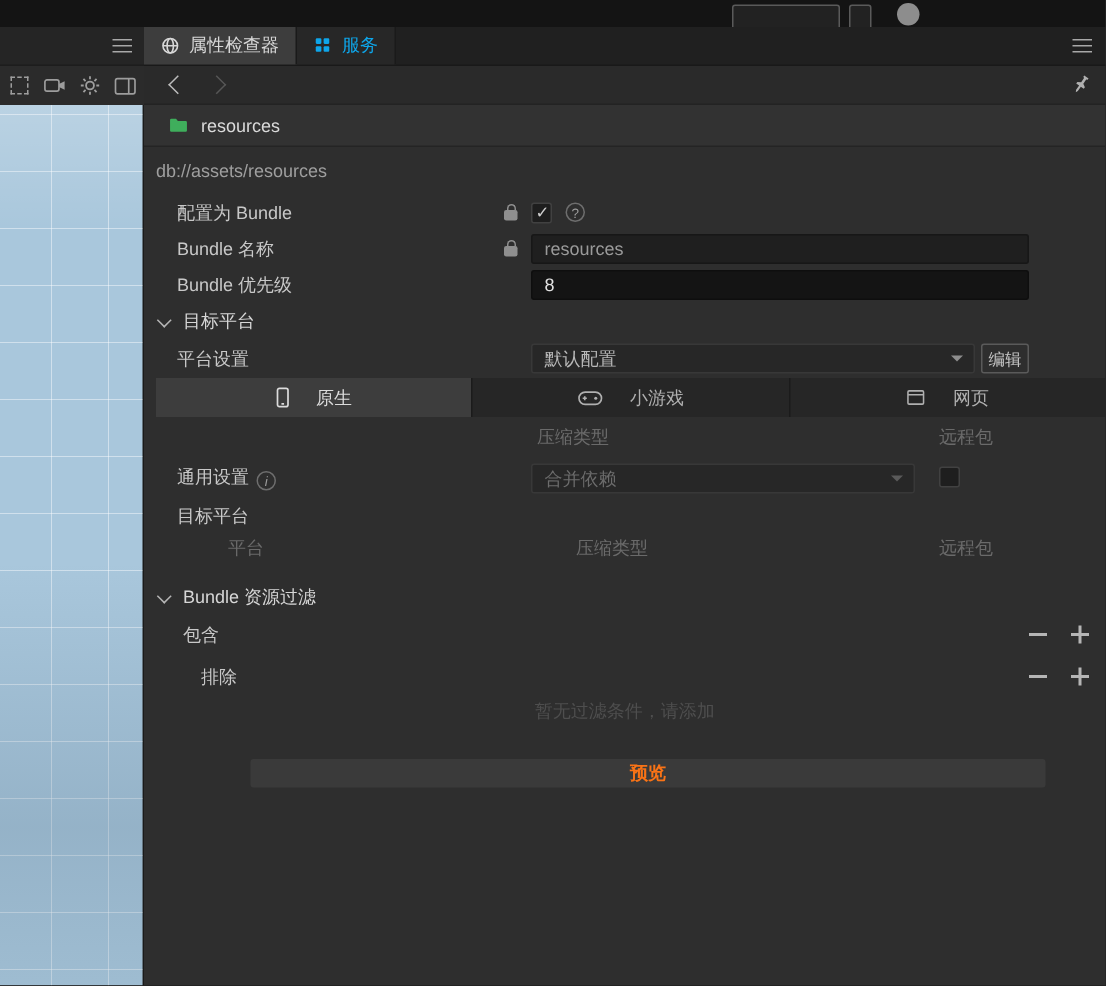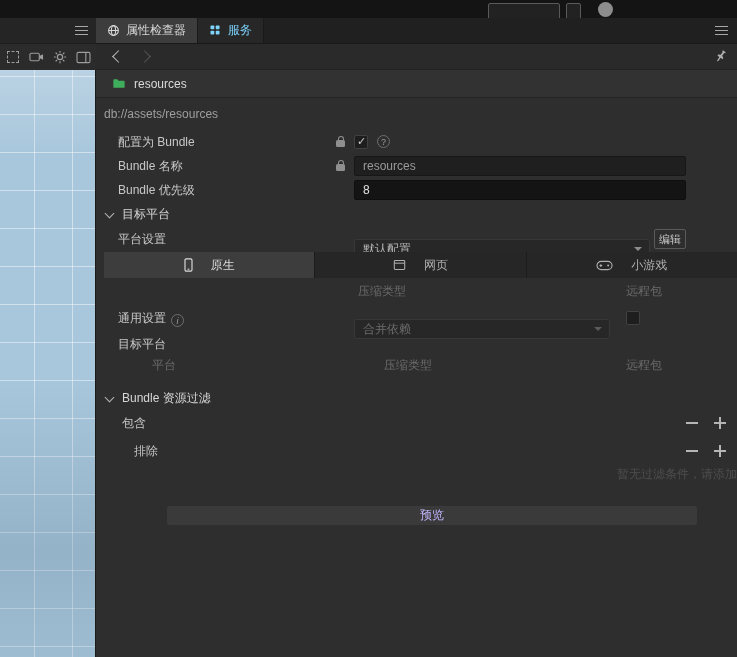--- a/index.html
+++ b/index.html
@@ -33,21 +33,21 @@
   
   .hamburger{position:absolute;width:13px;height:9px;border-top:1.6px solid #a8a8a8;border-bottom:1.6px solid #a8a8a8;box-sizing:border-box;}
   .hamburger::before{content:"";position:absolute;left:0;right:0;top:2.6px;height:1.6px;background:#a8a8a8;}
   .chev{position:absolute;width:8px;height:8px;border-left:1.6px solid #bdbdbd;border-bottom:1.6px solid #bdbdbd;}
   .chev-back{left:18px;top:8px;transform:rotate(45deg);}
   .chev-fwd{left:44px;top:8px;transform:rotate(225deg);border-color:#565656;}
 
   
   .inspector{position:absolute;left:96px;top:18px;width:641px;height:639px;background:#2e2e2e;}
   .tabbar{position:absolute;left:0;top:0;right:0;height:26px;background:#202020;border-bottom:1px solid #191919;display:flex;box-sizing:border-box;}
-  .tab{display:flex;align-items:center;gap:6px;padding:0 11px;color:#7dd3fc;background:#272727;border-right:1px solid #1a1a1a;cursor:default;}
+  .tab{display:flex;align-items:center;gap:6px;padding:0 11px;color:#0ea5e9;background:#272727;border-right:1px solid #1a1a1a;cursor:default;}
   .tab.active{background:#3d3d3d;color:#d8d8d8;}
   .tab .tabicon{display:inline-flex;width:13px;height:13px;}
   .tabbar-menu{right:9px;top:8px;}
   .leftpanel-menu{right:8px;top:8px;}
 
   .navrow{position:absolute;left:0;top:26px;right:0;height:26px;background:#2a2a2a;border-bottom:1px solid #232323;box-sizing:border-box;}
   .pin{position:absolute;right:9px;top:5px;transform:rotate(35deg);}
 
   .irow{position:absolute;left:0;width:596px;height:24px;}
   .flabel{position:absolute;left:22px;top:0;line-height:24px;color:#c8c8c8;white-space:nowrap;}
@@ -65,39 +65,39 @@
   .checkbox.checked::after{content:"✓";position:absolute;left:2px;top:-1px;font-size:11px;color:#cfcfcf;}
   .circle-icon{width:13px;height:13px;border:1px solid #6e6e6e;border-radius:50%;color:#9d9d9d;font-size:9px;line-height:12px;text-align:center;box-sizing:border-box;display:inline-block;}
   .help{position:absolute;}
   .help::after{content:"?";}
   .info{margin-left:5px;vertical-align:-2px;}
   .info::after{content:"i";font-style:italic;}
 
   .textinput{position:absolute;left:258px;right:6px;top:2px;height:20px;background:#1f1f1f;border:1px solid #171717;border-radius:2px;display:flex;align-items:center;padding:0 8px;box-sizing:border-box;color:#9a9a9a;}
   .textinput.focusdark{background:#141414;border-color:#0e0e0e;color:#e2e2e2;}
 
-  .dropdown{position:absolute;top:3px;height:20px;background:#272727;border:1px solid #383838;border-radius:2px;display:flex;align-items:center;padding:0 8px;box-sizing:border-box;color:#b8b8b8;margin-top:10px;}
+  .dropdown{position:absolute;top:3px;height:20px;background:#272727;border:1px solid #383838;border-radius:2px;display:flex;align-items:center;padding:0 8px;box-sizing:border-box;color:#b8b8b8;}
   .dropdown .caret{position:absolute;right:7px;top:7px;width:0;height:0;border-left:4px solid transparent;border-right:4px solid transparent;border-top:4px solid #8d8d8d;}
   .dropdown.disabled{color:#6c6c6c;}
   .dropdown.disabled .caret{border-top-color:#5a5a5a;}
   .edit-btn{position:absolute;right:6px;top:3px;width:32px;height:20px;background:#2e2e2e;border:1px solid #5a5a5a;border-radius:2px;color:#c8c8c8;font-size:11px;display:flex;align-items:center;justify-content:center;box-sizing:border-box;}
 
   .ptabs{position:absolute;left:8px;top:234px;right:0;height:26px;display:flex;}
   .ptab{flex:1;display:flex;align-items:center;justify-content:center;gap:18px;background:#262626;color:#b0b0b0;border-left:1px solid #1b1b1b;box-sizing:border-box;}
   .ptab:first-child{border-left:none;}
   .ptab.active{background:#3d3d3d;color:#dcdcdc;}
   .ptab svg{display:block;}
 
   .colhead{position:absolute;color:#6a6a6a;line-height:18px;}
   .mini-btn{position:absolute;width:12px;height:12px;top:7px;}
   .mini-btn::after{content:"";position:absolute;left:0;right:0;top:5px;height:1.6px;background:#b5b5b5;}
   .mini-btn.plus::before{content:"";position:absolute;left:5px;top:0;bottom:0;width:1.6px;background:#b5b5b5;}
 
-  .empty-text{position:absolute;left:0;right:0;top:448px;text-align:right;color:#4e4e4e;}
-  .preview-btn{position:absolute;left:71px;top:488px;width:530px;height:19px;background:#3a3a3a;border-radius:2px;color:#c4b5fd;display:flex;align-items:center;justify-content:center;}
+  .empty-text{position:absolute;left:0;right:0;top:448px;text-align:center;color:#4e4e4e;}
+  .preview-btn{position:absolute;left:71px;top:488px;width:530px;height:19px;background:#3a3a3a;border-radius:2px;color:#f97316;display:flex;align-items:center;justify-content:center;font-weight:bold;}
 </style>
 </head>
 <body>
 
 <div class="app">
 
   <div class="topbar">
     <div class="tb-field"></div>
     <div class="tb-btn"></div>
     <div class="tb-avatar"></div>
@@ -221,33 +221,33 @@
 
     <div class="ptabs">
       <div class="ptab active">
         <svg width="9" height="14" viewBox="0 0 10 16" fill="none" stroke="currentColor" stroke-width="1.3">
             <rect x="1" y="1" width="8" height="14" rx="1.5"></rect>
             <path d="M4 12.8h2"></path>
           </svg>
         <span>原生</span>
       </div>
       <div class="ptab">
-        <svg width="13" height="12" viewBox="0 0 16 15" fill="none" stroke="currentColor" stroke-width="1.3">
-            <rect x="1.5" y="2" width="13" height="11" rx="1"></rect>
-            <path d="M1.5 5.2h13"></path>
-          </svg>
-        <span>网页</span>
-      </div>
-      <div class="ptab">
         <svg width="17" height="11" viewBox="0 0 18 12">
             <rect x="0.8" y="1.5" width="16.4" height="9" rx="4.5" fill="none" stroke="currentColor" stroke-width="1.2"></rect>
             <path d="M5 4.5v3M3.5 6h3" stroke="currentColor" stroke-width="1.2"></path>
             <circle cx="13" cy="6" r="1.1" fill="currentColor"></circle>
           </svg>
         <span>小游戏</span>
+      </div>
+      <div class="ptab">
+        <svg width="13" height="12" viewBox="0 0 16 15" fill="none" stroke="currentColor" stroke-width="1.3">
+            <rect x="1.5" y="2" width="13" height="11" rx="1"></rect>
+            <path d="M1.5 5.2h13"></path>
+          </svg>
+        <span>网页</span>
       </div>
     </div>
 
     <div class="irow" style="top:264px;height:18px">
       <span class="colhead" style="left:262px">压缩类型</span>
       <span class="colhead" style="left:530px">远程包</span>
     </div>
 
     <div class="irow" style="top:288px">
       <span class="flabel"><span>通用设置</span><span class="circle-icon info"></span></span>

